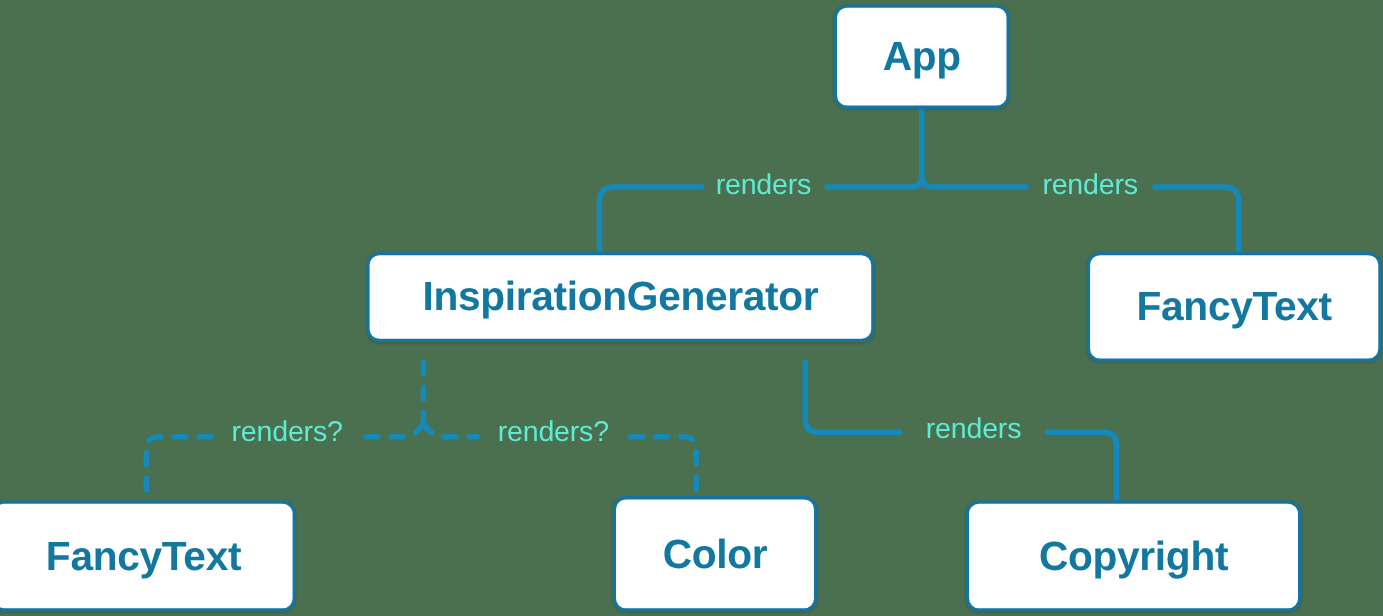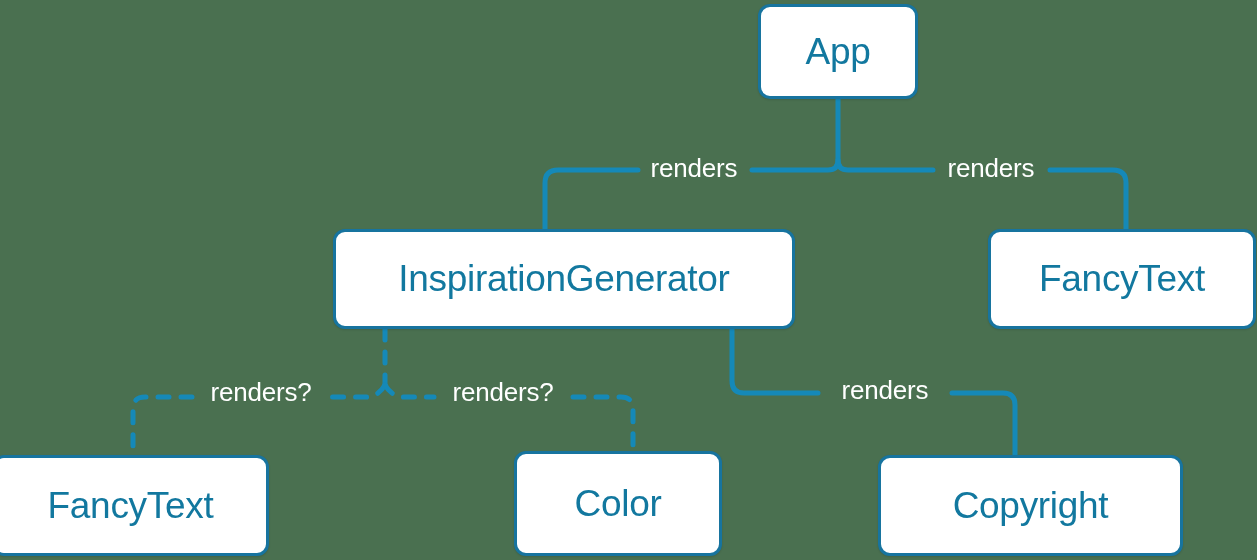--- a/index.html
+++ b/index.html
@@ -29,35 +29,35 @@
     position: absolute;
     background: #ffffff;
     border: 3px solid #17749f;
     border-radius: 12px;
     box-sizing: border-box;
     display: flex;
     align-items: center;
     justify-content: center;
     color: #12789f;
     font-size: 37px;
-    font-weight: 400;
+    font-weight: 700;
     letter-spacing: -0.3px;
     white-space: nowrap;
     box-shadow: 0 1px 2px rgba(0,0,0,0.12);
   }
   .node-app      { left: 758px;  top: 4px;   width: 160px; height: 95px; }
-  .node-inspgen  { left: 333px;  top: 229px; width: 462px; height: 100px; }
+  .node-inspgen  { left: 333px;  top: 229px; width: 462px; height: 82px; }
   .node-fancy-tr { left: 988px;  top: 229px; width: 268px; height: 100px; }
   .node-fancy-bl { left: -8px;   top: 455px; width: 277px; height: 101px; }
-  .node-color    { left: 514px;  top: 451px; width: 208px; height: 105px; }
+  .node-color    { left: 557px;  top: 451px; width: 186px; height: 105px; }
   .node-copy     { left: 878px;  top: 455px; width: 305px; height: 101px; }
 
   .edge-label {
     position: absolute;
-    color: #ffffff;
+    color: #5eead4;
     font-size: 26px;
     font-weight: 500;
     letter-spacing: -0.2px;
     white-space: nowrap;
     transform: translate(-50%, -50%);
   }
   .lbl-renders-left  { left: 694px;  top: 168px; }
   .lbl-renders-right { left: 991px;  top: 168px; }
   .lbl-renders-copy  { left: 885px;  top: 390px; }
   .lbl-renders-q1    { left: 261px;  top: 392px; }

